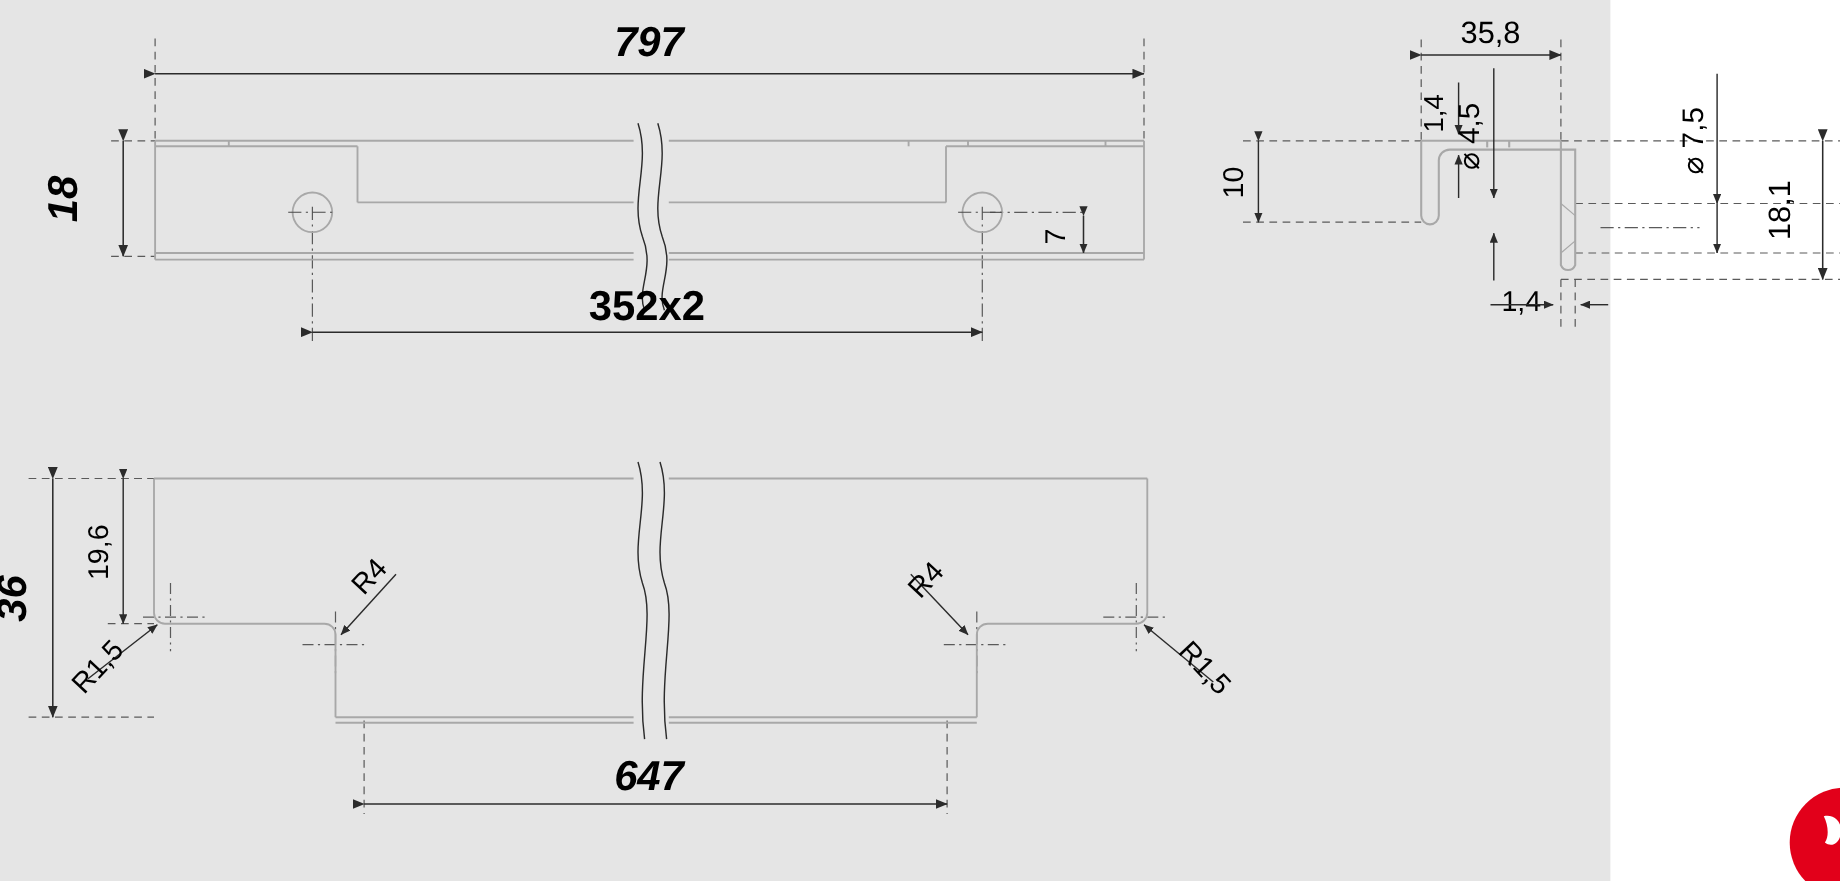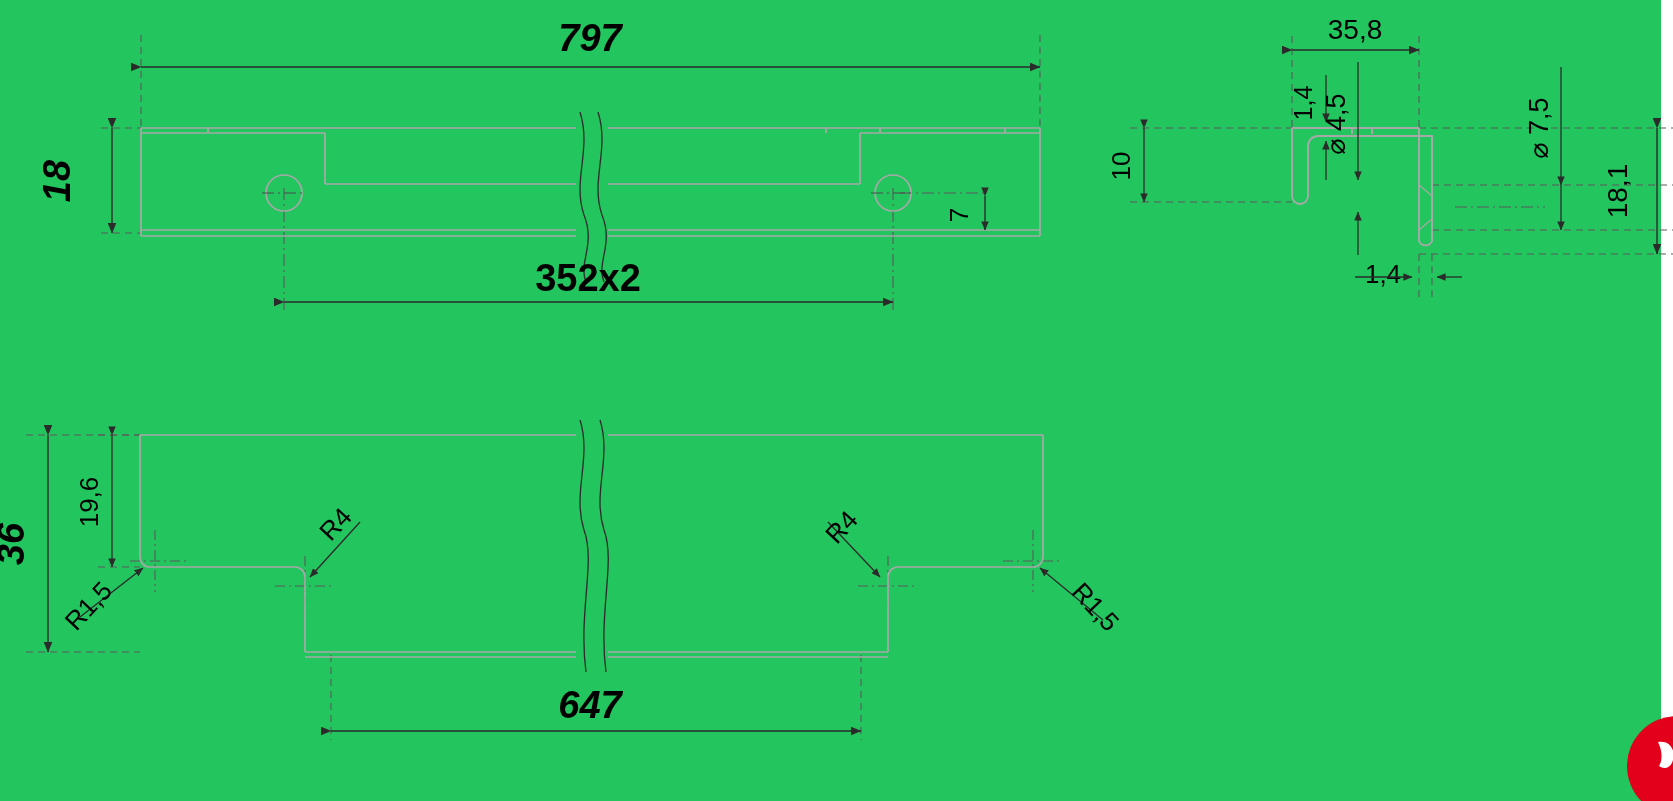--- a/index.html
+++ b/index.html
@@ -1,18 +1,18 @@
 <!DOCTYPE html>
 <html><head>
 <meta charset="utf-8">
 <style>
   html,body{margin:0;padding:0;background:#ffffff;}
   body{width:1673px;height:801px;overflow:hidden;
        font-family:"Liberation Sans","DejaVu Sans",sans-serif;}
-  #sheet{position:relative;width:1661px;height:801px;background:#22c55e;}
+  #sheet{position:relative;width:1464px;height:801px;background:#e5e5e5;}
   svg{display:block;}
   .dimtext{font-family:"Liberation Sans","DejaVu Sans",sans-serif;fill:#000;}
   .big{font-weight:bold;font-style:italic;}
 </style>
 </head>
 <body>
 
 <div id="sheet">
 
 <svg width="1673" height="801" viewBox="0 0 1673 801">

